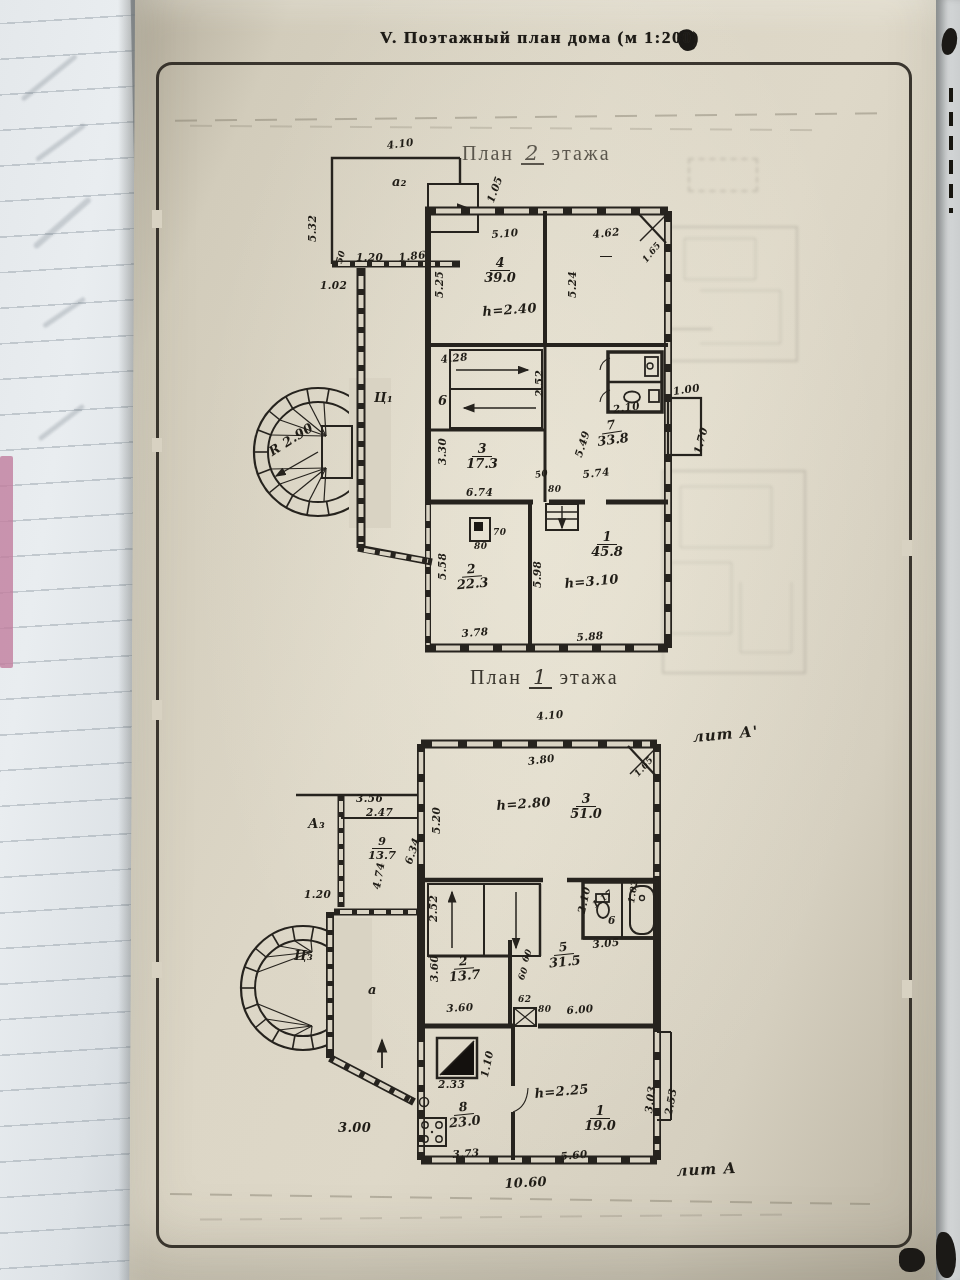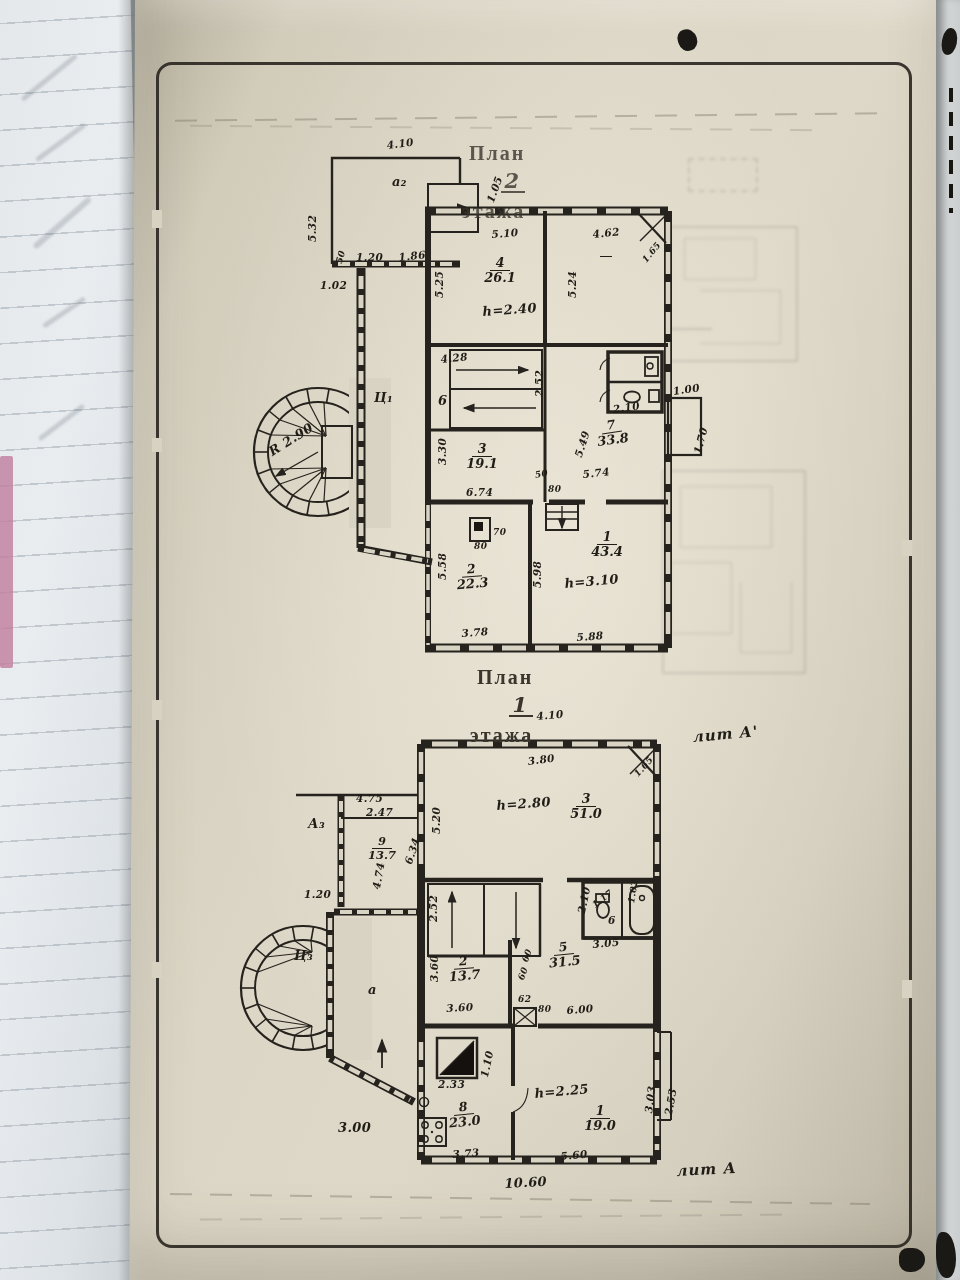--- a/index.html
+++ b/index.html
@@ -35,22 +35,22 @@
   .ghost .gin{position:absolute;border:1.5px solid rgba(95,92,82,.4);}
   
   .frame{position:absolute;left:156px;top:62px;width:750px;height:1180px;
     border:3.5px solid #2c2822;border-radius:16px;opacity:.92;}
   .frame-break{position:absolute;background:#d8d2c2;}
   
   .doc-title{position:absolute;left:330px;top:27px;width:420px;text-align:center;
     font-family:"Liberation Serif",serif;font-weight:700;font-size:17.5px;
     letter-spacing:1.5px;color:#1d1a15;text-shadow:0 0 .7px #333;}
   .plan-title{position:absolute;display:flex;align-items:flex-end;gap:7px;
-    font-family:"Liberation Serif",serif;font-weight:700;color:#3a362e;
-    letter-spacing:2px;font-size:20px;filter:blur(.35px);flex-direction:column;}
+    font-family:"Liberation Serif",serif;font-weight:400;color:#3a362e;
+    letter-spacing:2px;font-size:20px;filter:blur(.35px);}
   .pt-floor{font-family:"DejaVu Serif",serif;font-style:italic;font-size:21px;
     border-bottom:2px solid #3a362e;padding:0 4px;line-height:.9;}
   .smudge{opacity:.8;}
   .lb{position:absolute;font-family:"DejaVu Serif",serif;font-style:italic;font-weight:700;
     color:#201d17;font-size:10.5px;letter-spacing:.4px;white-space:nowrap;transform-origin:0 0;}
   .lb.big{font-size:13px;}
   .lb.sm{font-size:9px;}
   .lb.lit{font-size:15px;letter-spacing:1px;}
   .frac{position:absolute;text-align:center;font-family:"DejaVu Serif",serif;font-style:italic;
     font-weight:700;color:#201d17;line-height:1.08;}
@@ -107,20 +107,21 @@
   <div class="ghost" style="left:688px;top:158px;width:66px;height:30px;border-style:dashed;"></div>
 
   <div class="frame"></div>
   <div class="frame-break" style="left:152px;top:210px;width:10px;height:18px;"></div>
   <div class="frame-break" style="left:152px;top:438px;width:10px;height:14px;"></div>
   <div class="frame-break" style="left:152px;top:700px;width:10px;height:20px;"></div>
   <div class="frame-break" style="left:152px;top:962px;width:10px;height:16px;"></div>
   <div class="frame-break" style="left:902px;top:540px;width:10px;height:16px;"></div>
   <div class="frame-break" style="left:902px;top:980px;width:10px;height:18px;"></div>
 
+  <div class="doc-title">V. Поэтажный план дома (м 1:200)</div>
 
   <svg class="plan" width="960" height="1280" viewBox="0 0 960 1280">
     <defs>
       <pattern id="sv" width="7.5" height="8" patternUnits="userSpaceOnUse">
         <rect width="7.5" height="8" fill="#d9d3c3"></rect>
           <path d="M3.7 0 V8" stroke="#26231e" stroke-width="1.3"></path>
       </pattern>
       <pattern id="sh" width="8" height="7.5" patternUnits="userSpaceOnUse">
         <rect width="8" height="7.5" fill="#d9d3c3"></rect>
           <path d="M0 3.7 H8" stroke="#26231e" stroke-width="1.3"></path>
@@ -324,41 +325,41 @@
   <div class="lb big" style="left:392px;top:174px">а₂</div>
   <div class="lb" style="left:484px;top:200px;transform:rotate(-70deg)">1.05</div>
   <div class="lb" style="left:306px;top:242px;transform:rotate(-90deg)">5.32</div>
   <div class="lb sm" style="left:334px;top:262px;transform:rotate(-75deg)">50</div>
   <div class="lb" style="left:356px;top:251px">1.20</div>
   <div class="lb" style="left:398px;top:251px;transform:rotate(-6deg)">1.86</div>
   <div class="lb" style="left:320px;top:279px">1.02</div>
 
   <div class="frac" style="left:478px;top:256px;width:44px">
     <span class="n">4</span>
-    <span class="a">26.1</span>
+    <span class="a">39.0</span>
   </div>
   <div class="lb big" style="left:482px;top:304px;transform:rotate(-4deg)">h=2.40</div>
   <div class="lb" style="left:491px;top:228px;transform:rotate(-4deg)">5.10</div>
   <div class="lb" style="left:592px;top:228px;transform:rotate(-6deg)">4.62</div>
   <div class="lb sm" style="left:640px;top:258px;transform:rotate(-50deg)">1.65</div>
   <div class="frac" style="left:584px;top:256px;width:44px">
     <span class="n"></span>
     <span class="a"></span>
   </div>
   <div class="lb" style="left:433px;top:298px;transform:rotate(-90deg)">5.25</div>
   <div class="lb" style="left:566px;top:298px;transform:rotate(-90deg)">5.24</div>
 
   <div class="lb" style="left:440px;top:353px;transform:rotate(-6deg)">4.28</div>
   <div class="lb big" style="left:438px;top:393px">6</div>
   <div class="lb" style="left:533px;top:397px;transform:rotate(-90deg)">2.52</div>
   <div class="lb big" style="left:374px;top:390px">Ц₁</div>
 
   <div class="frac" style="left:462px;top:442px;width:40px">
     <span class="n">3</span>
-    <span class="a">19.1</span>
+    <span class="a">17.3</span>
   </div>
   <div class="lb" style="left:436px;top:465px;transform:rotate(-90deg)">3.30</div>
   <div class="lb" style="left:466px;top:486px">6.74</div>
   <div class="lb sm" style="left:534px;top:470px;transform:rotate(-10deg)">50</div>
   <div class="lb sm" style="left:548px;top:484px">80</div>
 
   <div class="frac" style="left:590px;top:418px;width:44px;transform:rotate(-8deg)">
     <span class="n">7</span>
     <span class="a">33.8</span>
   </div>
@@ -374,21 +375,21 @@
   </div>
   <div class="lb sm" style="left:493px;top:527px">70</div>
   <div class="lb sm" style="left:474px;top:541px">80</div>
   <div class="lb" style="left:436px;top:580px;transform:rotate(-90deg)">5.58</div>
   <div class="lb" style="left:531px;top:588px;transform:rotate(-90deg)">5.98</div>
   <div class="lb" style="left:461px;top:627px;transform:rotate(-4deg)">3.78</div>
   <div class="lb" style="left:576px;top:631px;transform:rotate(-4deg)">5.88</div>
 
   <div class="frac" style="left:584px;top:530px;width:46px">
     <span class="n">1</span>
-    <span class="a">43.4</span>
+    <span class="a">45.8</span>
   </div>
   <div class="lb big" style="left:564px;top:576px;transform:rotate(-5deg)">h=3.10</div>
   <div class="lb big" style="left:266px;top:446px;transform:rotate(-32deg)">R 2.90</div>
 
   <div class="plan-title" style="left:470px;top:666px">
     <span>План</span>
       <span class="pt-floor">1</span>
       <span>этажа</span>
   </div>
 
@@ -397,21 +398,21 @@
   <div class="lb" style="left:527px;top:755px;transform:rotate(-7deg)">3.80</div>
   <div class="lb sm" style="left:632px;top:772px;transform:rotate(-48deg)">1.65</div>
   <div class="lb" style="left:430px;top:834px;transform:rotate(-90deg)">5.20</div>
   <div class="lb big" style="left:496px;top:798px;transform:rotate(-4deg)">h=2.80</div>
   <div class="frac" style="left:566px;top:792px;width:40px">
     <span class="n">3</span>
     <span class="a">51.0</span>
   </div>
 
   <div class="lb big" style="left:308px;top:816px">А₃</div>
-  <div class="lb" style="left:356px;top:792px">4.75</div>
+  <div class="lb" style="left:356px;top:792px">3.56</div>
   <div class="lb" style="left:366px;top:806px">2.47</div>
   <div class="lb" style="left:402px;top:862px;transform:rotate(-72deg)">6.34</div>
   <div class="lb" style="left:370px;top:888px;transform:rotate(-80deg)">4.74</div>
   <div class="frac small" style="left:364px;top:836px;width:36px">
     <span class="n">9</span>
     <span class="a">13.7</span>
   </div>
   <div class="lb" style="left:304px;top:888px">1.20</div>
 
   <div class="lb" style="left:427px;top:922px;transform:rotate(-90deg)">2.52</div>

